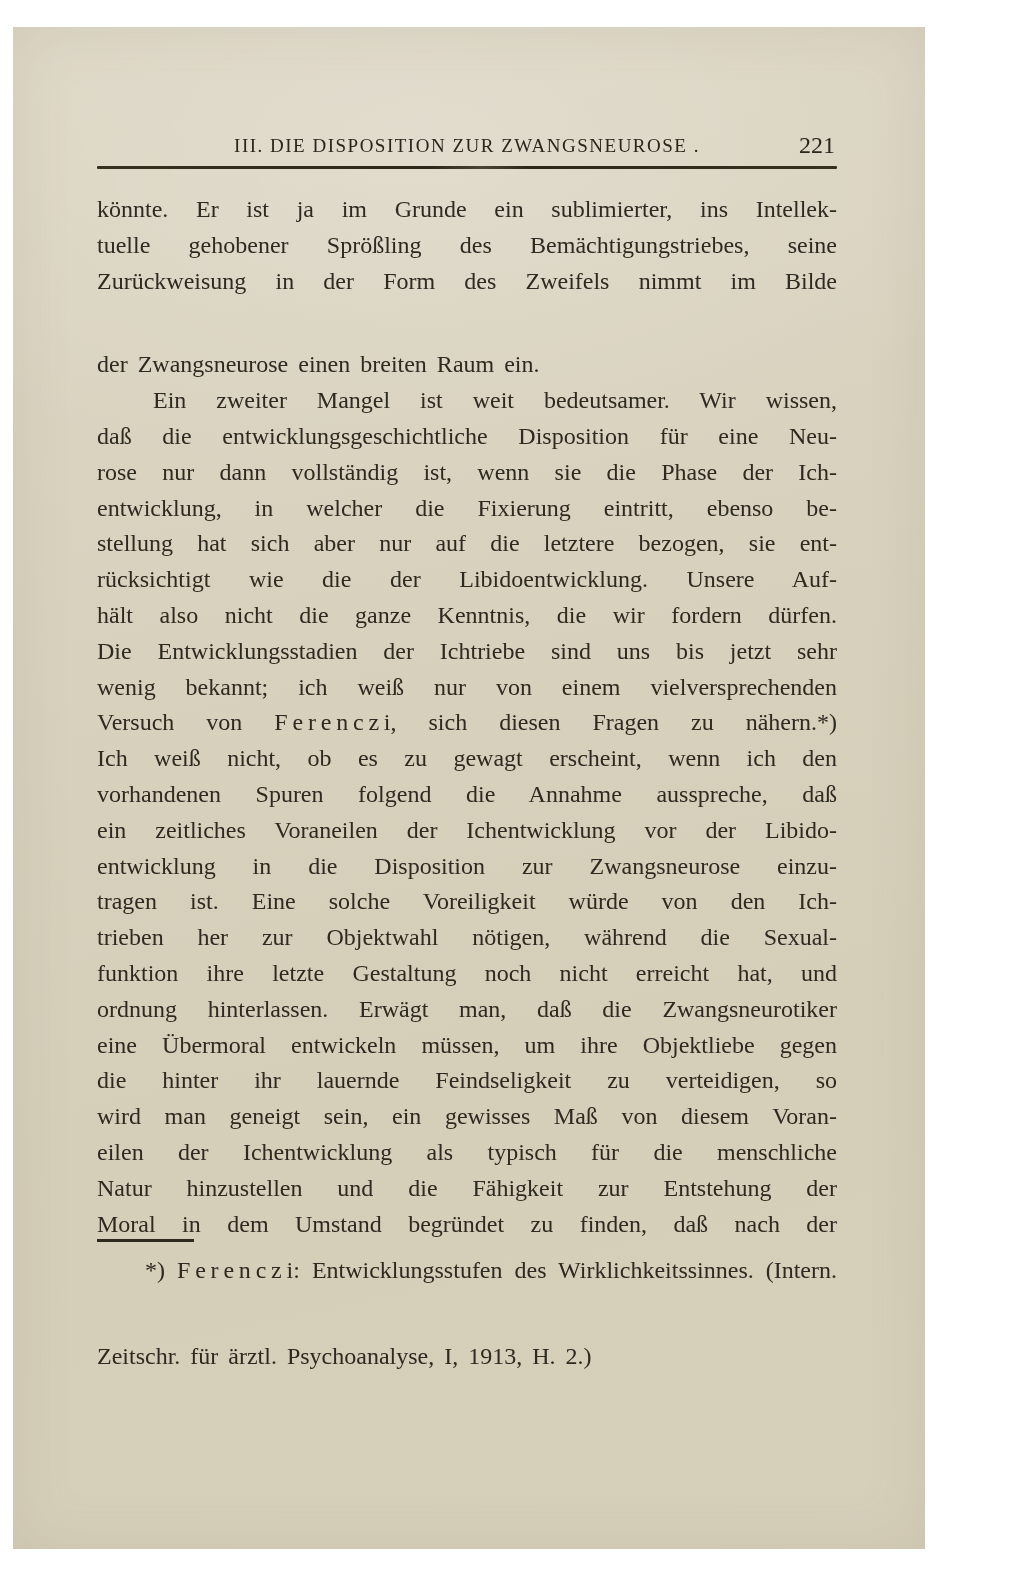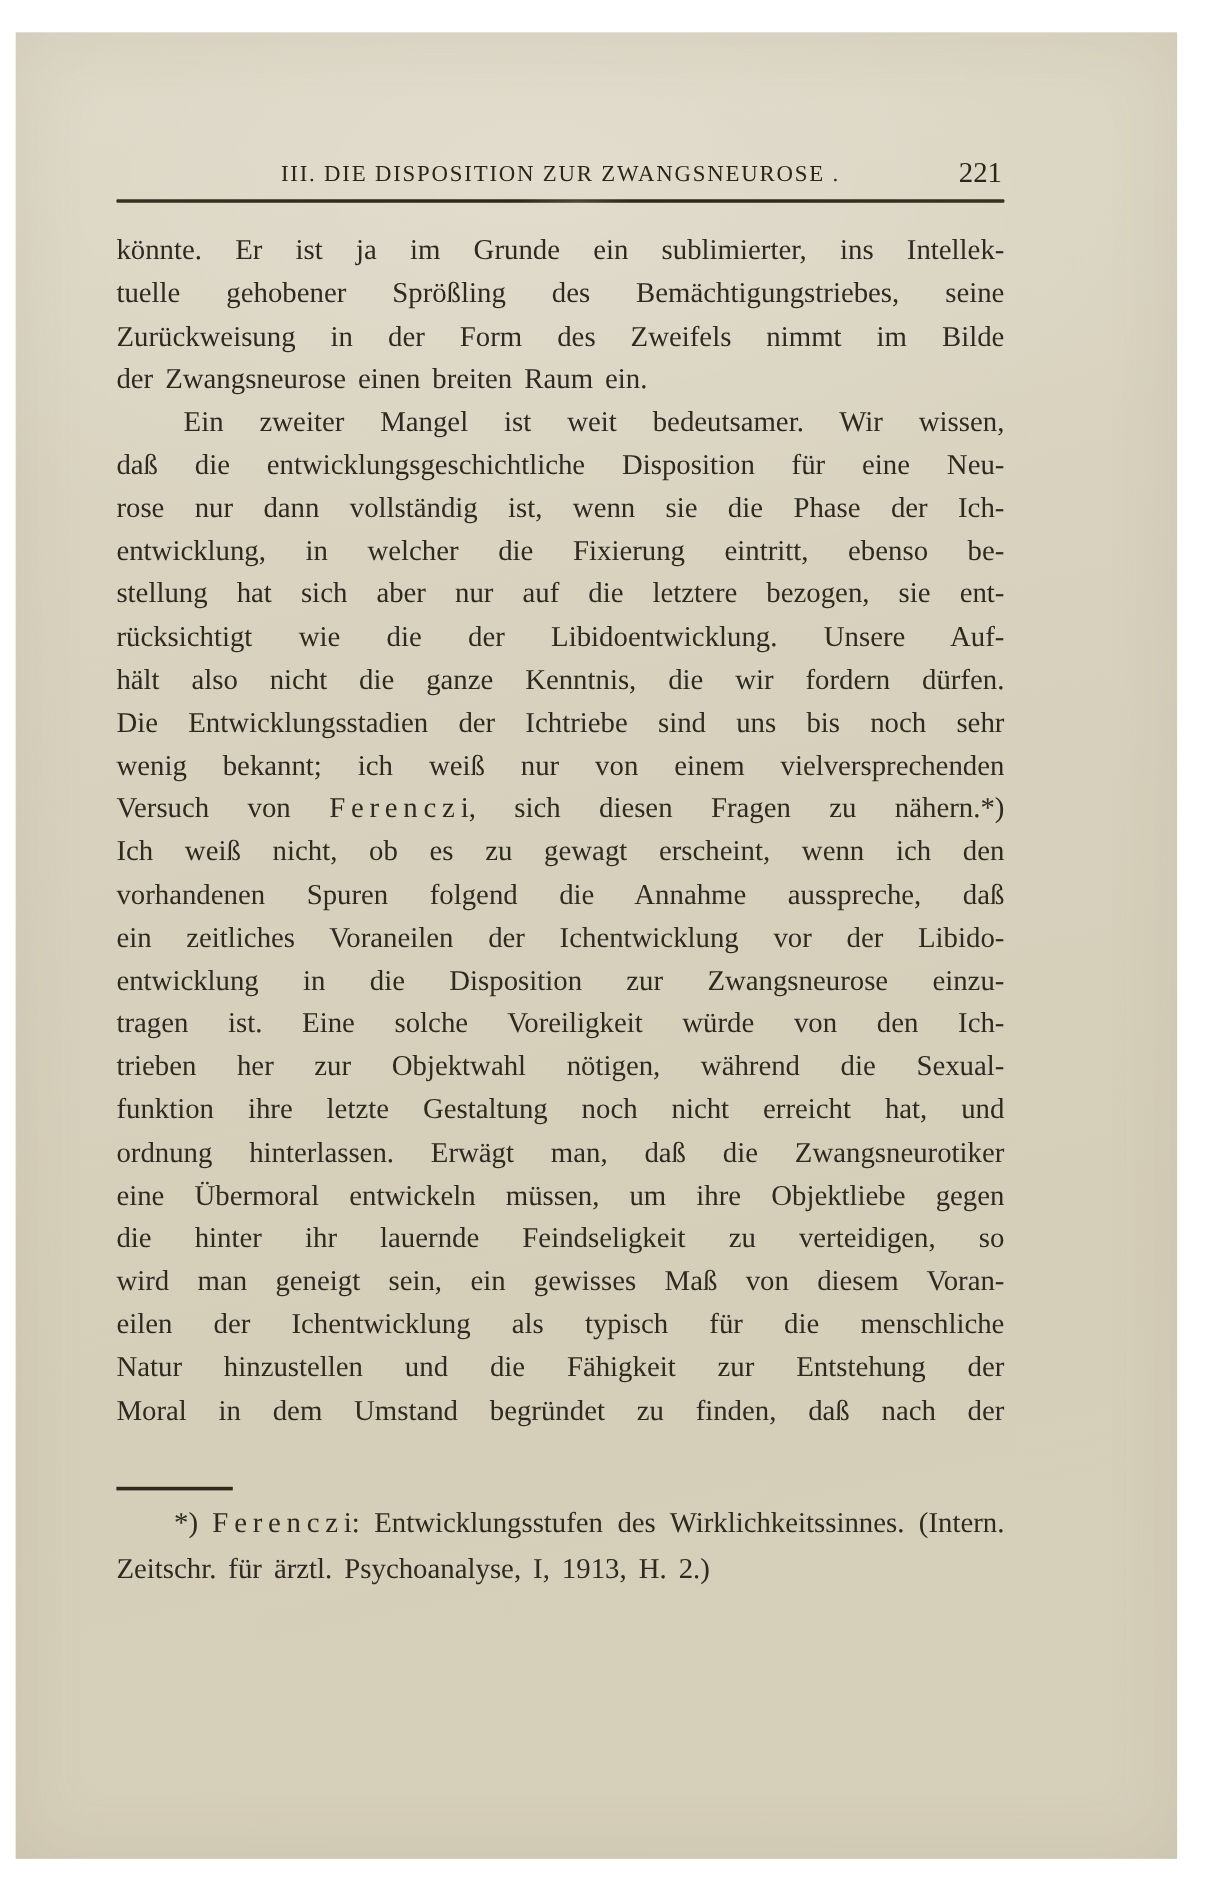--- a/index.html
+++ b/index.html
@@ -14,26 +14,27 @@
   .surround {
     position: relative;
     width: 1026px;
     height: 1577px;
     background: #ffffff;
   }
   .paper {
     position: absolute;
     left: 13px;
     top: 27px;
-    width: 968px;
+    width: 896px;
     height: 1522px;
     background:
       radial-gradient(ellipse 900px 500px at 45% 8%, rgba(255,255,255,0.18), rgba(255,255,255,0) 70%),
       linear-gradient(168deg, #dcd6c4 0%, #d8d2be 32%, #d5ceb9 68%, #d6cfba 100%);
     box-shadow: inset 0 0 60px rgba(120,110,80,0.12);
+    padding-left: 16px;
   }
   .header-row {
     position: absolute;
     left: 84px;
     top: 108px;
     width: 740px;
     height: 28px;
   }
   .header-title {
     position: absolute;
@@ -74,20 +75,21 @@
     text-align: justify;
     text-align-last: justify;
     white-space: normal;
     height: 35.8px;
     overflow: visible;
   }
   .line.indent { text-indent: 56px; }
   .line.left-last {
     text-align-last: left;
     word-spacing: 4px;
+    margin-top: 48px;
   }
   .footnote-rule {
     position: absolute;
     left: 84px;
     top: 1212px;
     width: 97px;
     height: 2.5px;
     background: #2e2a1d;
   }
   .footnote {
@@ -120,21 +122,21 @@
         <div class="line">tuelle gehobener Sprößling des Bemächtigungstriebes, seine</div>
         <div class="line">Zurückweisung in der Form des Zweifels nimmt im Bilde</div>
         <div class="line left-last">der Zwangsneurose einen breiten Raum ein.</div>
         <div class="line indent">Ein zweiter Mangel ist weit bedeutsamer. Wir wissen,</div>
         <div class="line">daß die entwicklungsgeschichtliche Disposition für eine Neu-</div>
         <div class="line">rose nur dann vollständig ist, wenn sie die Phase der Ich-</div>
         <div class="line">entwicklung, in welcher die Fixierung eintritt, ebenso be-</div>
         <div class="line">stellung hat sich aber nur auf die letztere bezogen, sie ent-</div>
         <div class="line">rücksichtigt wie die der Libidoentwicklung. Unsere Auf-</div>
         <div class="line">hält also nicht die ganze Kenntnis, die wir fordern dürfen.</div>
-        <div class="line">Die Entwicklungsstadien der Ichtriebe sind uns bis noch sehr</div>
+        <div class="line">Die Entwicklungsstadien der Ichtriebe sind uns bis jetzt sehr</div>
         <div class="line">wenig bekannt; ich weiß nur von einem vielversprechenden</div>
         <div class="line">Versuch von F e r e n c z i, sich diesen Fragen zu nähern.*)</div>
         <div class="line">Ich weiß nicht, ob es zu gewagt erscheint, wenn ich den</div>
         <div class="line">vorhandenen Spuren folgend die Annahme ausspreche, daß</div>
         <div class="line">ein zeitliches Voraneilen der Ichentwicklung vor der Libido-</div>
         <div class="line">entwicklung in die Disposition zur Zwangsneurose einzu-</div>
         <div class="line">tragen ist. Eine solche Voreiligkeit würde von den Ich-</div>
         <div class="line">trieben her zur Objektwahl nötigen, während die Sexual-</div>
         <div class="line">funktion ihre letzte Gestaltung noch nicht erreicht hat, und</div>
         <div class="line">ordnung hinterlassen. Erwägt man, daß die Zwangsneurotiker</div>

